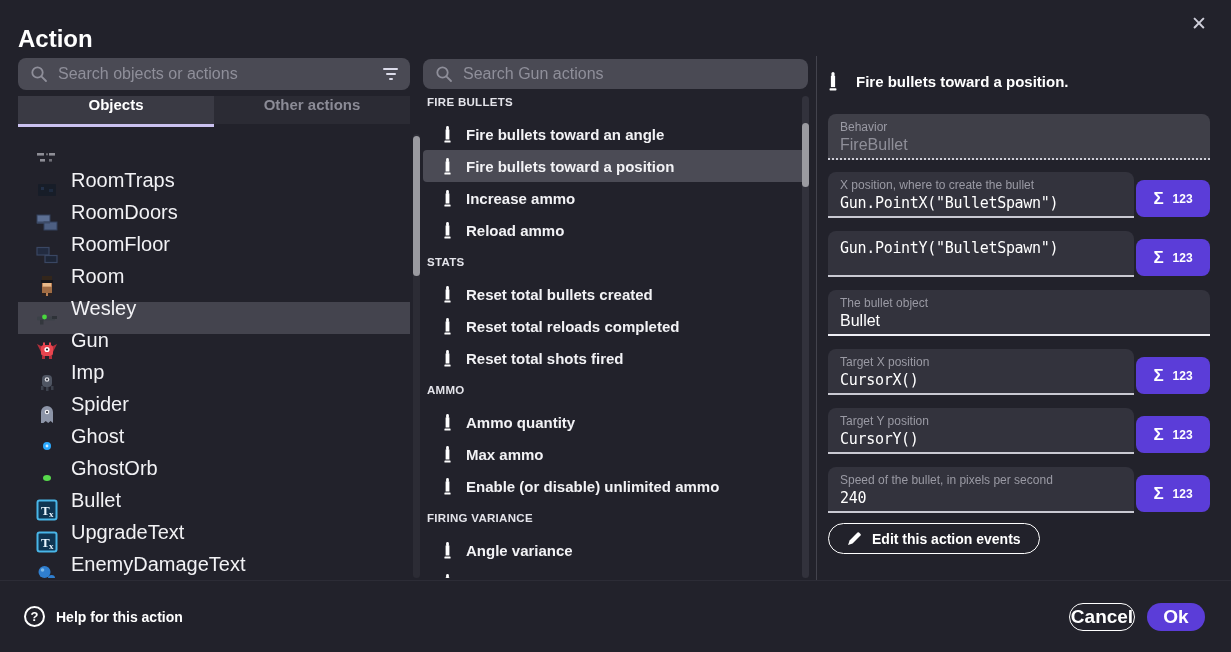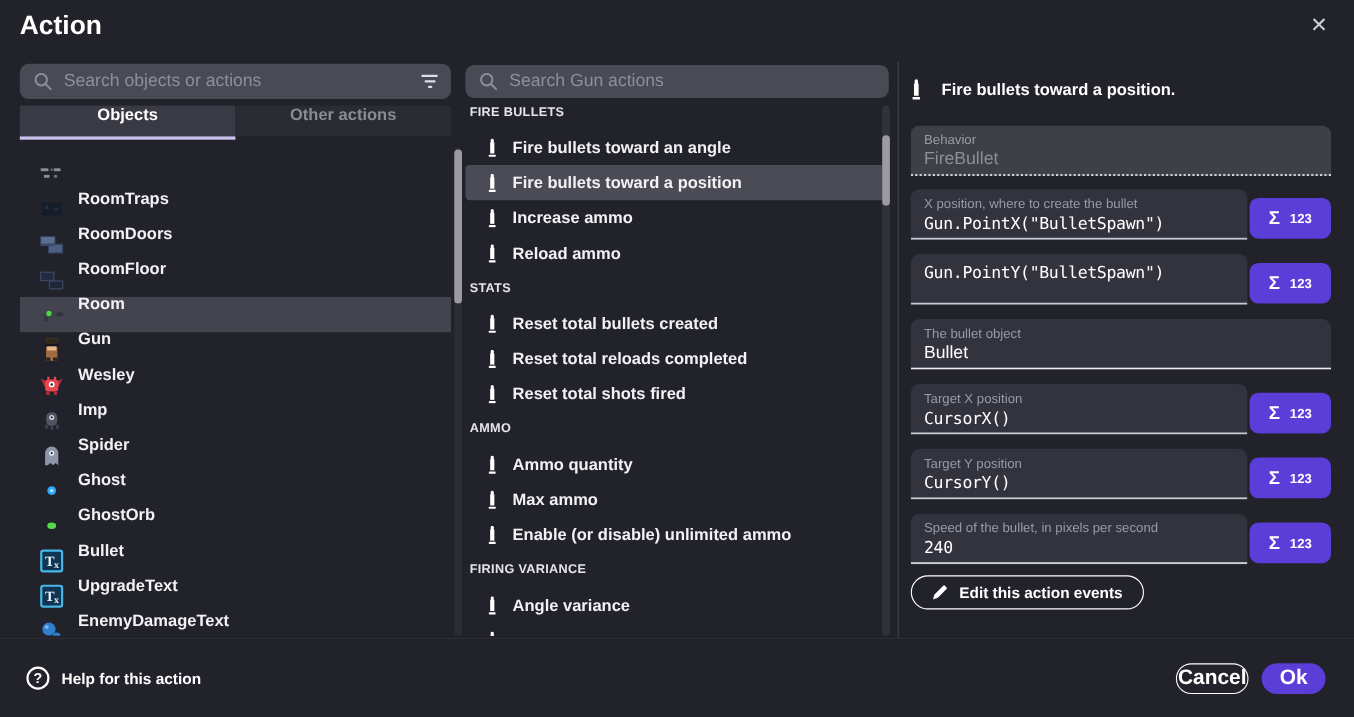--- a/index.html
+++ b/index.html
@@ -7,21 +7,21 @@
   body {
     background:#22222b;
     font-family:"Liberation Sans", sans-serif;
     color:#f2f2f5;
     overflow:hidden;
     position:relative;
   }
   .abs { position:absolute; }
 
   
-  .dlg-title { left:18px; top:10px; font-size:24px; font-weight:bold; color:#ffffff; }
+  .dlg-title { left:18px; top:25px; font-size:24px; font-weight:bold; color:#ffffff; }
   .close-x { right:24px; top:14px; font-size:19px; color:#cfcfda; cursor:pointer; line-height:1; }
 
   
   .searchbox {
     background:#4a4a54; border-radius:8px; display:flex; align-items:center;
     padding:0 12px; gap:10px;
   }
   .searchbox .ph { color:#8f8f9a; font-size:16px; flex:1; white-space:nowrap; overflow:hidden; }
   .sb-left { left:18px; top:58px; width:392px; height:32px; }
   .sb-mid  { left:423px; top:59px; width:385px; height:30px; }
@@ -33,21 +33,21 @@
   .tab { flex:1; display:flex; align-items:flex-start; justify-content:center;
          font-size:15px; font-weight:bold; position:relative; cursor:pointer; }
   .tab.active { background:#3a3a44; color:#ffffff; }
   .tab.active::after { content:""; position:absolute; left:0; right:0; bottom:-3px; height:3px; background:#cbc2f0; }
   .tab.inactive { background:#2b2b34; color:#8b8b96; }
 
   
   .obj-list { left:18px; top:142px; width:392px; height:436px; overflow:hidden; }
   .obj-row { height:32px; display:flex; align-items:center; gap:13px; padding-left:18px; cursor:pointer; }
   .obj-row.selected { background:#44444e; }
-  .obj-row .lbl { font-size:15px; font-weight:bold; color:#f2f2f5;margin-top:44px; }
+  .obj-row .lbl { font-size:20px; font-weight:normal; color:#f2f2f5;margin-top:44px; }
   .obj-ic { width:22px; height:22px; display:flex; align-items:center; justify-content:center; flex:0 0 22px; }
 
   
   .sbar { border-radius:4px; }
   .sbar .thumb { position:absolute; left:0; width:7px; background:#9a9aa0; border-radius:4px; }
   .sbar-left { left:413px; top:134px; width:7px; height:444px; background:#2c2c35; }
   .sbar-mid  { left:802px; top:96px;  width:7px; height:482px; background:#32323c; }
 
   
   .action-list { left:423px; top:86px; width:385px; height:492px; overflow:hidden; }
@@ -172,44 +172,44 @@
   </div>
   <div class="obj-row">
     <span class="obj-ic">
         <svg width="22" height="22" viewBox="0 0 22 22">
           <rect x="1" y="4.5" width="12" height="7.5" fill="#222b40" stroke="#3a4763" stroke-width="1.2"></rect>
           <rect x="9" y="12.5" width="12" height="7" fill="#1e2637" stroke="#3a4763" stroke-width="1.2"></rect>
         </svg>
       </span>
     <span class="lbl">Room</span>
   </div>
-  <div class="obj-row selected">
-    <span class="obj-ic">
-        <svg width="22" height="22" viewBox="0 0 22 22">
-          <rect x="1" y="9.5" width="18" height="4" rx="1" fill="#3c4148"></rect>
-          <rect x="16" y="9" width="5" height="3" fill="#2e3238"></rect>
-          <rect x="4" y="13" width="3.5" height="4.5" fill="#33373d"></rect>
-          <circle cx="8.5" cy="10" r="2.4" fill="#49d83e"></circle>
-        </svg>
-      </span>
-    <span class="lbl">Gun</span>
-  </div>
   <div class="obj-row">
     <span class="obj-ic">
         <svg width="22" height="22" viewBox="0 0 22 22">
           <rect x="6" y="1" width="10" height="20" fill="#b97f54"></rect>
           <rect x="6" y="1" width="10" height="4" fill="#33261b"></rect>
           <rect x="5" y="5" width="12" height="3" fill="#16161a"></rect>
           <rect x="7" y="8" width="8" height="3.5" fill="#e8b98a"></rect>
           <rect x="6" y="12" width="10" height="6" fill="#a06c44"></rect>
           <rect x="6" y="18" width="4" height="3" fill="#2c2220"></rect>
           <rect x="12" y="18" width="4" height="3" fill="#2c2220"></rect>
         </svg>
       </span>
     <span class="lbl">Wesley</span>
+  </div>
+  <div class="obj-row selected">
+    <span class="obj-ic">
+        <svg width="22" height="22" viewBox="0 0 22 22">
+          <rect x="1" y="9.5" width="18" height="4" rx="1" fill="#3c4148"></rect>
+          <rect x="16" y="9" width="5" height="3" fill="#2e3238"></rect>
+          <rect x="4" y="13" width="3.5" height="4.5" fill="#33373d"></rect>
+          <circle cx="8.5" cy="10" r="2.4" fill="#49d83e"></circle>
+        </svg>
+      </span>
+    <span class="lbl">Gun</span>
   </div>
   <div class="obj-row">
     <span class="obj-ic">
         <svg width="22" height="22" viewBox="0 0 22 22">
           <polygon points="1,5 7,8 5,13" fill="#b32f3a"></polygon>
           <polygon points="21,5 15,8 17,13" fill="#b32f3a"></polygon>
           <rect x="5" y="6" width="12" height="11" rx="3" fill="#e8454f"></rect>
           <rect x="7" y="3.5" width="2" height="3" fill="#e8454f"></rect>
           <rect x="13" y="3.5" width="2" height="3" fill="#e8454f"></rect>
           <circle cx="11" cy="10.5" r="2.6" fill="#ffffff"></circle>

